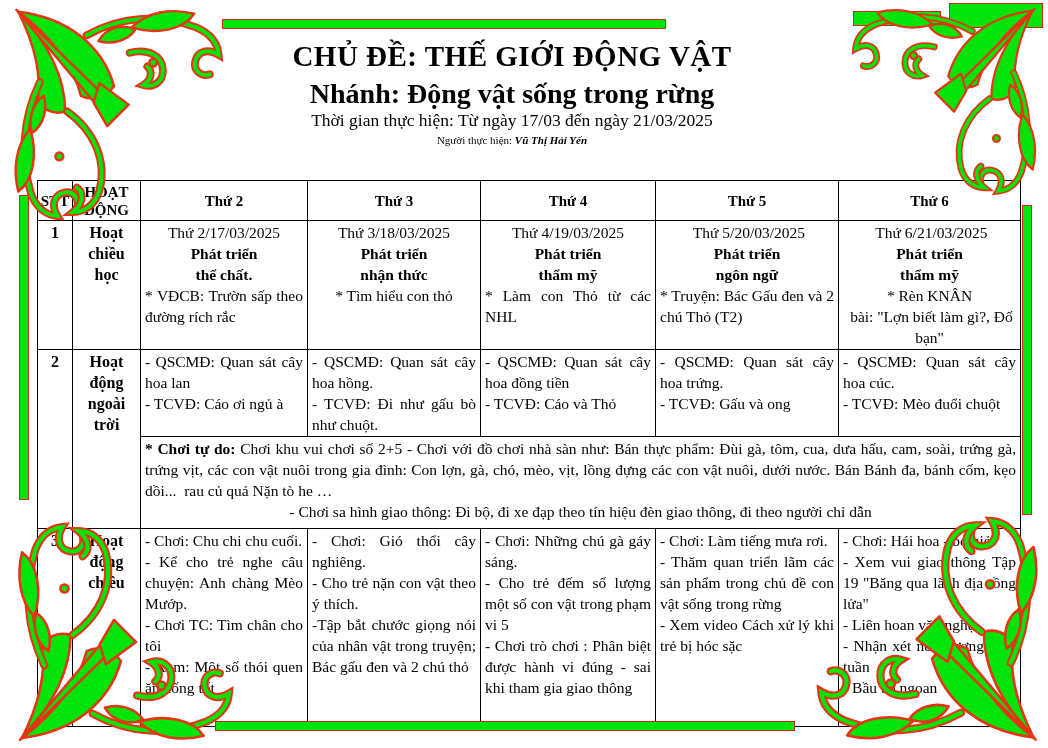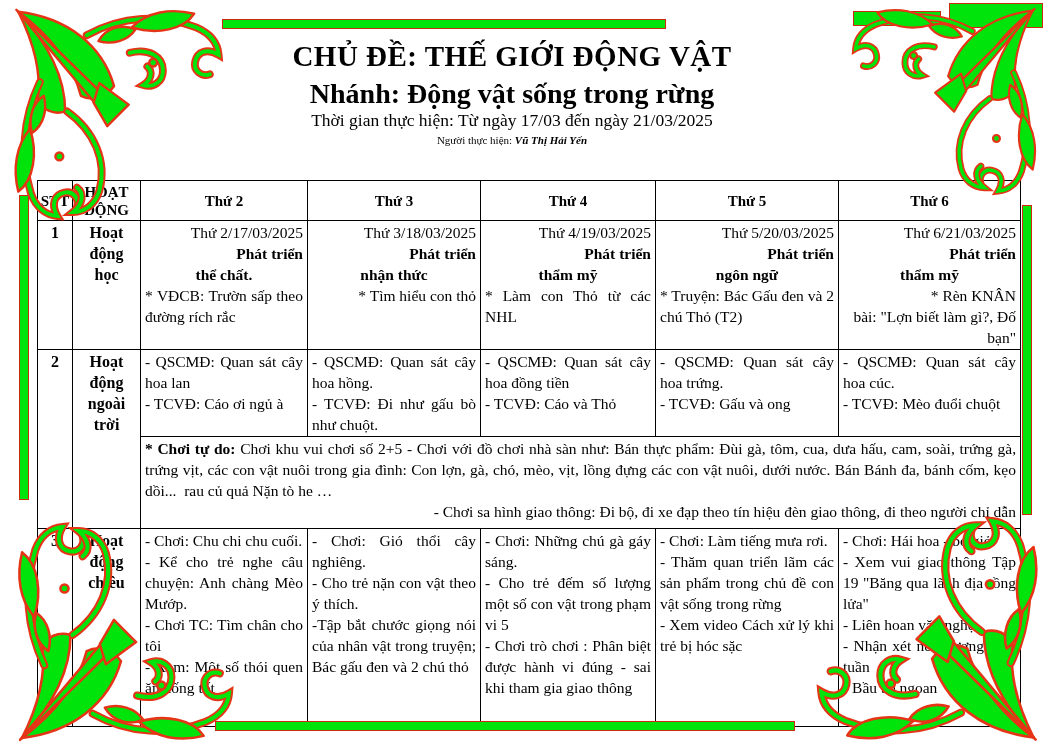--- a/index.html
+++ b/index.html
@@ -26,21 +26,21 @@
     font-size:15.5px; line-height:21px;
   }
   table.sched th, table.sched td{border:1.5px solid #000; vertical-align:top; padding:1px 4px;}
   table.sched thead tr{height:40px;}
   table.sched th{font-weight:bold; text-align:center; vertical-align:middle; font-size:15px; line-height:18px; padding:1px 2px;}
   th.stt{word-break:break-all;}
   td.stt-cell, td.act-cell{
     font-weight:bold; text-align:center; vertical-align:middle; font-size:16px; line-height:21px; padding:1px 2px;
   }
   tr.br0{height:128px;} tr.br1{height:84px;} tr.r2b{height:92px;} tr.br2{height:198px;}
-  .line{white-space:pre-wrap; text-align:right;}
+  .line{white-space:pre-wrap; text-align:center;}
   .line.c{text-align:center;}
   .line.j{text-align:justify;}
   .b{font-weight:bold;}
   td.free-cell{padding:1px 5px;}
 
   
   .bar{position:absolute; background:var(--green); border:1.5px solid #cf2a10; z-index:2;}
   #bar-top{left:222px; top:19px; width:444px; height:10px;}
   #bar-left{left:19px; top:195px; width:10px; height:305px;}
   #bar-right{left:1022px; top:205px; width:10px; height:310px;}
@@ -129,21 +129,21 @@
           <th>Thứ 2</th>
           <th>Thứ 3</th>
           <th>Thứ 4</th>
           <th>Thứ 5</th>
           <th>Thứ 6</th>
         </tr>
       </thead>
     <tbody id="table-body">
         <tr class="row br0">
           <td class="stt-cell">1</td>
-          <td class="act-cell">Hoạt động học</td>
+          <td class="act-cell">Hoạt chiều học</td>
           <td class="day-cell">
             <div class="line"><span>Thứ 2/17/03/2025</span></div>
             <div class="line"><span class="b">Phát triển</span></div>
             <div class="line c"><span class="b">thể chất.</span></div>
             <div class="line j"><span>* VĐCB: Trườn sấp theo đường rích rắc</span></div>
           </td>
           <td class="day-cell">
             <div class="line"><span>Thứ 3/18/03/2025</span></div>
             <div class="line"><span class="b">Phát triển</span></div>
             <div class="line c"><span class="b">nhận thức</span></div>

